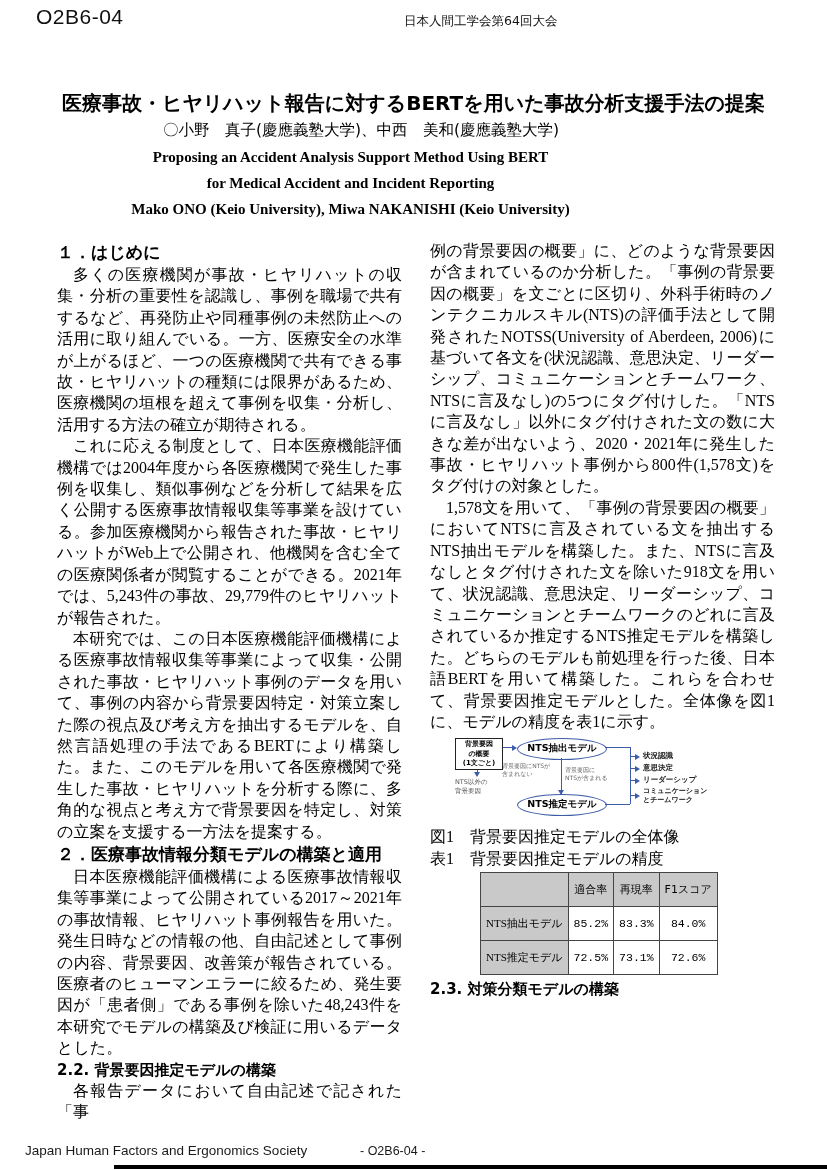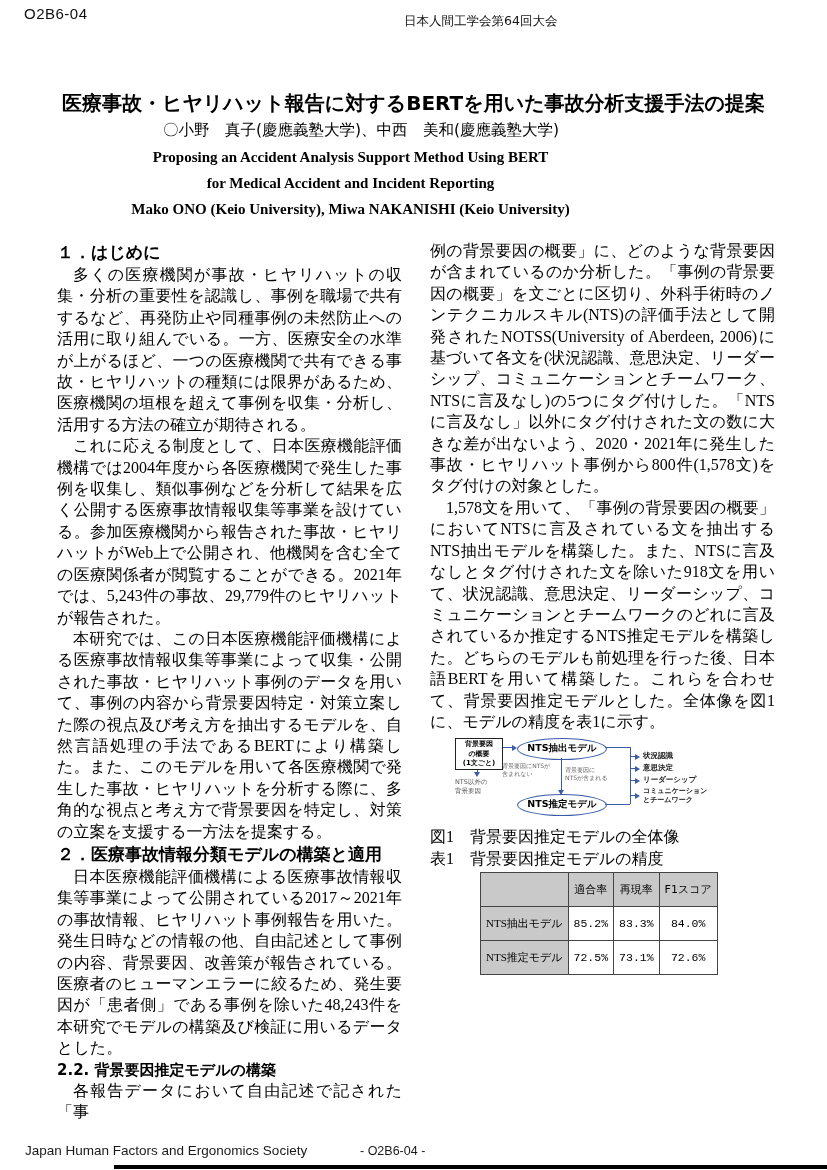--- a/index.html
+++ b/index.html
@@ -1,22 +1,22 @@
 <!DOCTYPE html>
 <html><head>
 <meta charset="utf-8">
 <style>
   html,body{margin:0;padding:0;background:#ffffff;}
   body{width:827px;height:1170px;position:relative;overflow:hidden;
        font-family:"Liberation Serif","DejaVu Serif",serif;color:#000;}
   .abs{position:absolute;}
 
   
-  .hdr-left{left:24px;top:5px;font-family:"Liberation Sans","DejaVu Sans",sans-serif;
-            font-size:15px;letter-spacing:.5px;color:#101010;}
+  .hdr-left{left:36px;top:5px;font-family:"Liberation Sans","DejaVu Sans",sans-serif;
+            font-size:21px;letter-spacing:.5px;color:#101010;}
   .hdr-center{left:404px;top:13px;font-family:"DejaVu Sans",sans-serif;font-size:12.5px;color:#151515;}
   .ftr-left{left:25px;top:1143px;font-family:"Liberation Sans","DejaVu Sans",sans-serif;font-size:13.5px;color:#1a1a1a;}
   .ftr-center{left:360px;top:1144px;font-family:"Liberation Sans","DejaVu Sans",sans-serif;font-size:12.5px;color:#1a1a1a;}
   .bottom-bar{left:114px;top:1165px;width:713px;height:4px;background:#000;}
 
   
   .title-ja{left:0;top:90px;width:827px;text-align:center;font-family:"DejaVu Sans",sans-serif;
             font-weight:bold;font-size:20px;color:#000;}
   .authors{left:0;top:120px;width:722px;text-align:center;font-family:"DejaVu Sans",sans-serif;
            font-size:15.5px;}
@@ -145,17 +145,18 @@
       </tr>
       <tr>
         <td class="lbl">NTS推定モデル</td>
         <td class="val">72.5%</td>
         <td class="val">73.1%</td>
         <td class="val">72.6%</td>
       </tr>
     </tbody>
   </table>
 
+  <h3>2.3. 対策分類モデルの構築</h3>
 </div>
 
 <div class="abs ftr-left">Japan Human Factors and Ergonomics Society</div>
 <div class="abs ftr-center">- O2B6-04 -</div>
 <div class="abs bottom-bar"></div>
 
 </body></html>

